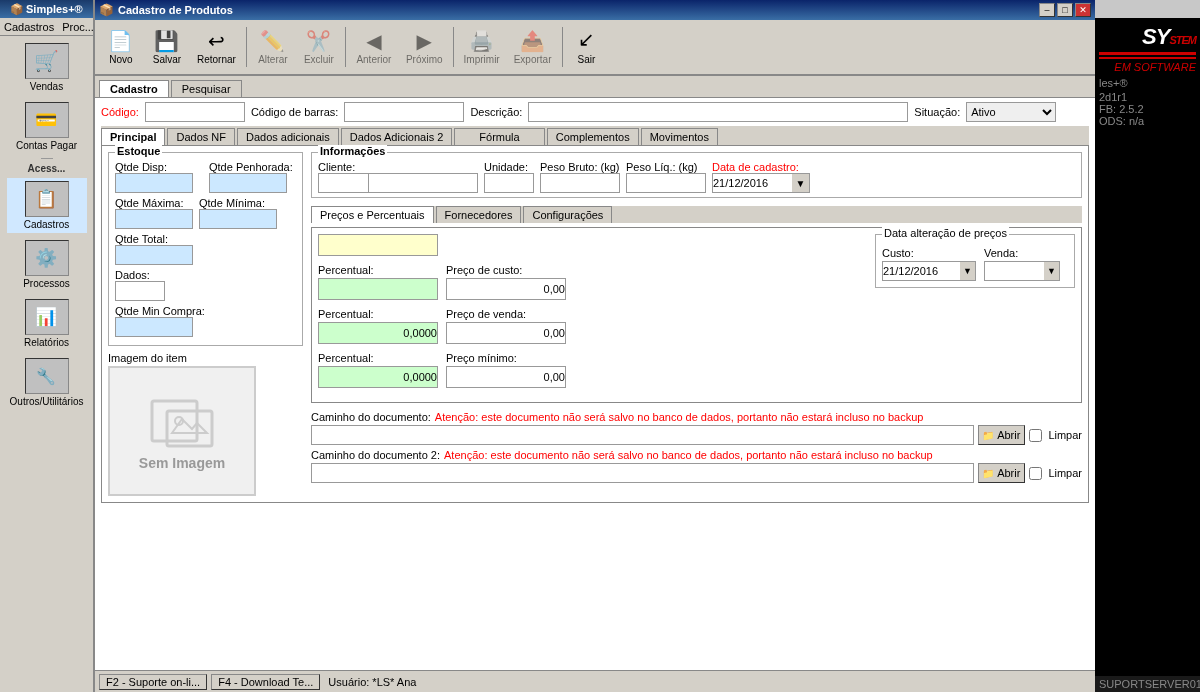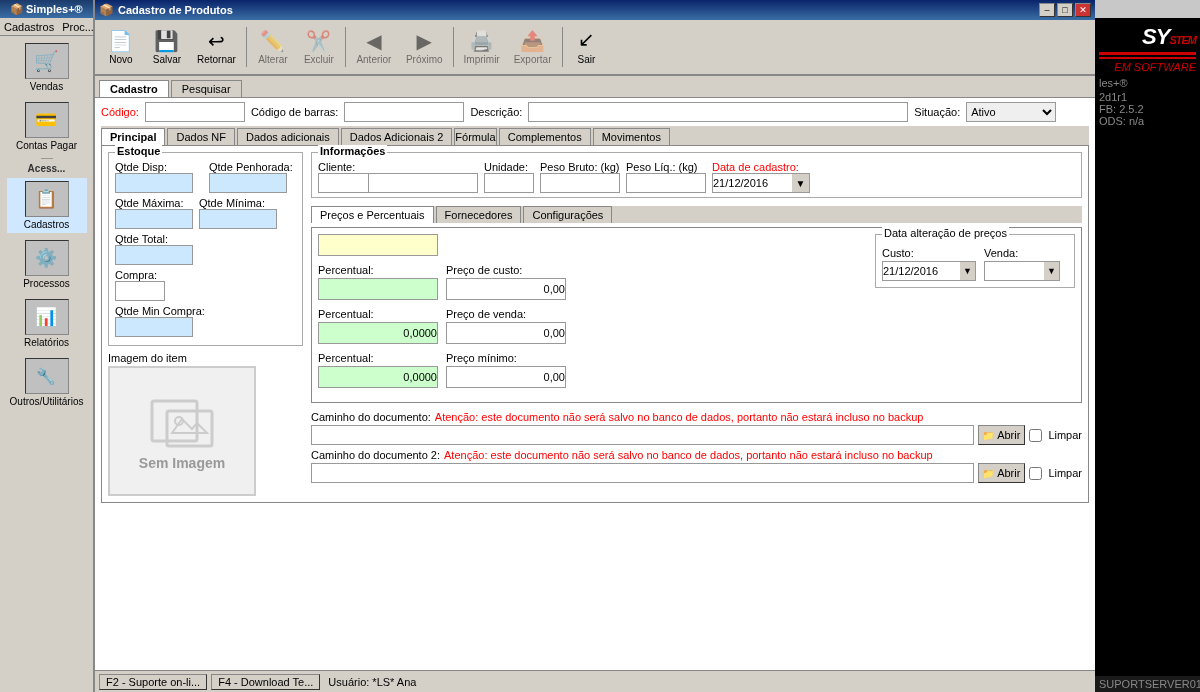--- a/index.html
+++ b/index.html
@@ -176,21 +176,21 @@
             </div>
             <div style="border:1px solid #888; border-bottom:none; padding:2px 8px; background:#d4d0c8; cursor:pointer; margin-right:2px; font-size:11px;">
               <span>Dados NF</span>
             </div>
             <div style="border:1px solid #888; border-bottom:none; padding:2px 8px; background:#d4d0c8; cursor:pointer; margin-right:2px; font-size:11px;">
               <span>Dados adicionais</span>
             </div>
             <div style="border:1px solid #888; border-bottom:none; padding:2px 8px; background:#d4d0c8; cursor:pointer; margin-right:2px; font-size:11px;">
               <span>Dados Adicionais 2</span>
             </div>
-            <div style="border:1px solid #888; border-bottom:none; padding:2px 0; background:#d4d0c8; cursor:pointer; margin-right:2px; font-size:11px;">
+            <div style="border:1px solid #888; border-bottom:none; padding:2px 24px; background:#d4d0c8; cursor:pointer; margin-right:2px; font-size:11px;">
               <span>Fórmula</span>
             </div>
             <div style="border:1px solid #888; border-bottom:none; padding:2px 8px; background:#d4d0c8; cursor:pointer; margin-right:2px; font-size:11px;">
               <span>Complementos</span>
             </div>
             <div style="border:1px solid #888; border-bottom:none; padding:2px 8px; background:#d4d0c8; cursor:pointer; margin-right:2px; font-size:11px;">
               <span>Movimentos</span>
             </div>
           </div>
 
@@ -224,21 +224,21 @@
                       <input type="text" style="width: 78px; height: 20px; border: 1px solid rgb(153, 153, 153); background: rgb(204, 232, 255); font-size: 11px;" value="">
                     </div>
                   </div>
 
                   <div style="margin-bottom:4px;">
                     <div style="font-size:11px;">Qtde Total:</div>
                     <input type="text" style="width: 78px; height: 20px; border: 1px solid rgb(153, 153, 153); background: rgb(204, 232, 255); font-size: 11px;" value="">
                   </div>
 
                   <div style="margin-bottom:4px;">
-                    <div style="font-size:11px;">Compra:</div>
+                    <div style="font-size:11px;">Dados:</div>
                     <input type="text" style="width: 50px; height: 20px; border: 1px solid rgb(153, 153, 153); font-size: 11px;" value="">
                   </div>
 
                   <div style="margin-bottom:4px;">
                     <div style="font-size:11px;">Qtde Min Compra:</div>
                     <input type="text" style="width: 78px; height: 20px; border: 1px solid rgb(153, 153, 153); background: rgb(204, 232, 255); font-size: 11px;" value="">
                   </div>
                 </div>
 
                 <div>

